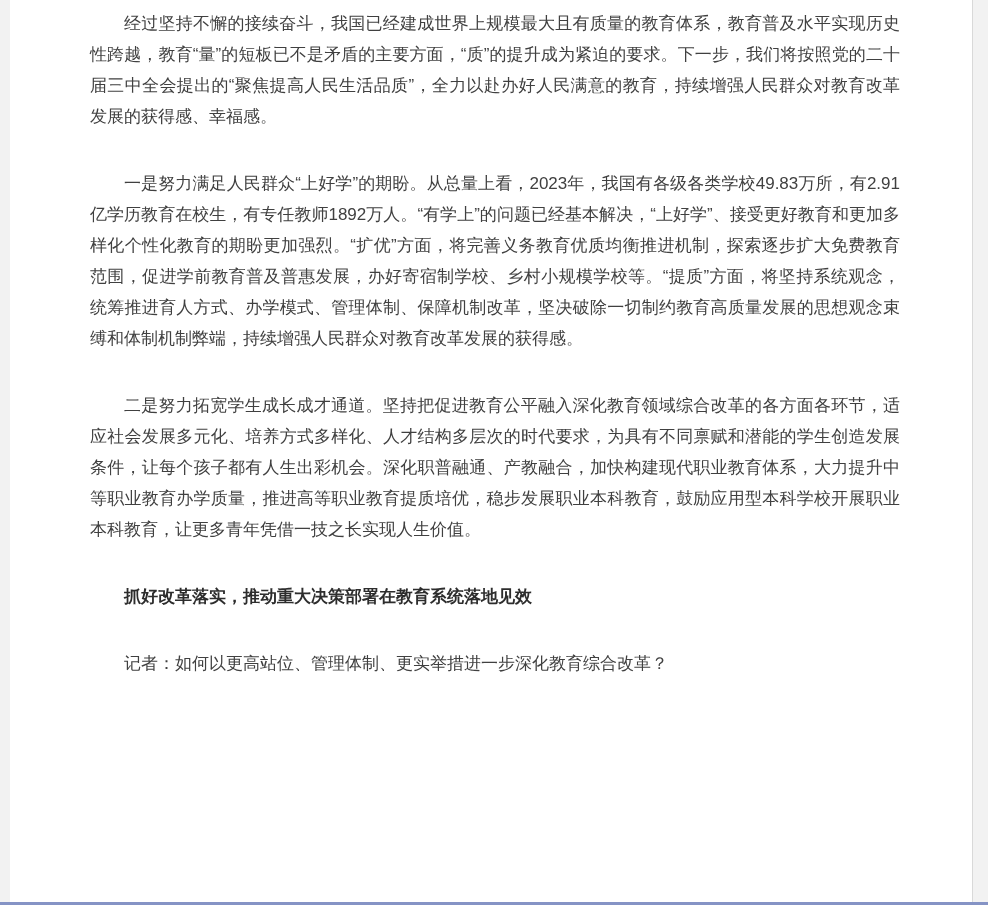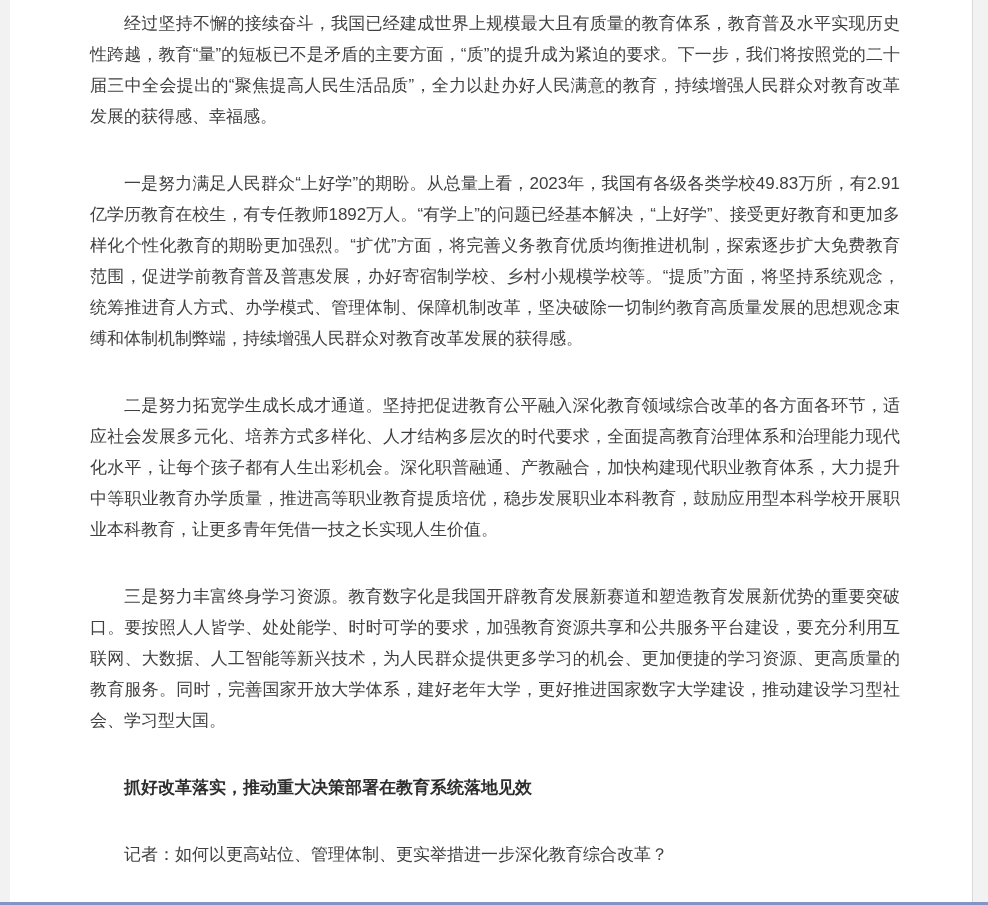--- a/index.html
+++ b/index.html
@@ -65,23 +65,22 @@
 <body>
 
 <div class="page">
   <div class="gutter left"></div>
 
   <div class="content">
     <p>经过坚持不懈的接续奋斗，我国已经建成世界上规模最大且有质量的教育体系，教育普及水平实现历史性跨越，教育“量”的短板已不是矛盾的主要方面，“质”的提升成为紧迫的要求。下一步，我们将按照党的二十届三中全会提出的“聚焦提高人民生活品质”，全力以赴办好人民满意的教育，持续增强人民群众对教育改革发展的获得感、幸福感。</p>
 
     <p>一是努力满足人民群众“上好学”的期盼。从总量上看，2023年，我国有各级各类学校49.83万所，有2.91亿学历教育在校生，有专任教师1892万人。“有学上”的问题已经基本解决，“上好学”、接受更好教育和更加多样化个性化教育的期盼更加强烈。“扩优”方面，将完善义务教育优质均衡推进机制，探索逐步扩大免费教育范围，促进学前教育普及普惠发展，办好寄宿制学校、乡村小规模学校等。“提质”方面，将坚持系统观念，统筹推进育人方式、办学模式、管理体制、保障机制改革，坚决破除一切制约教育高质量发展的思想观念束缚和体制机制弊端，持续增强人民群众对教育改革发展的获得感。</p>
 
-    <p>二是努力拓宽学生成长成才通道。坚持把促进教育公平融入深化教育领域综合改革的各方面各环节，适应社会发展多元化、培养方式多样化、人才结构多层次的时代要求，全面提高教育治理体系和治理能力现代化水平，让每个孩子都有人生出彩机会。深化职普融通、产教融合，加快构建现代职业教育体系，大力提升中等职业教育办学质量，推进高等职业教育提质培优，稳步发展职业本科教育，鼓励应用型本科学校开展职业本科教育，让更多青年凭借一技之长实现人生价值。</p>
+    <p>二是努力拓宽学生成长成才通道。坚持把促进教育公平融入深化教育领域综合改革的各方面各环节，适应社会发展多元化、培养方式多样化、人才结构多层次的时代要求，为具有不同禀赋和潜能的学生创造发展条件，让每个孩子都有人生出彩机会。深化职普融通、产教融合，加快构建现代职业教育体系，大力提升中等职业教育办学质量，推进高等职业教育提质培优，稳步发展职业本科教育，鼓励应用型本科学校开展职业本科教育，让更多青年凭借一技之长实现人生价值。</p>
 
-    <p>三是努力丰富终身学习资源。教育数字化是我国开辟教育发展新赛道和塑造教育发展新优势的重要突破口。要按照人人皆学、处处能学、时时可学的要求，加强教育资源共享和公共服务平台建设，要充分利用互联网、大数据、人工智能等新兴技术，为人民群众提供更多学习的机会、更加便捷的学习资源、更高质量的教育服务。同时，完善国家开放大学体系，建好老年大学，更好推进国家数字大学建设，推动建设学习型社会、学习型大国。</p>
 
     <h2>抓好改革落实，推动重大决策部署在教育系统落地见效</h2>
 
     <p>记者：如何以更高站位、管理体制、更实举措进一步深化教育综合改革？</p>
 
   </div>
 
   <div class="gutter right"></div>
 
   <div class="footer-line"></div>

